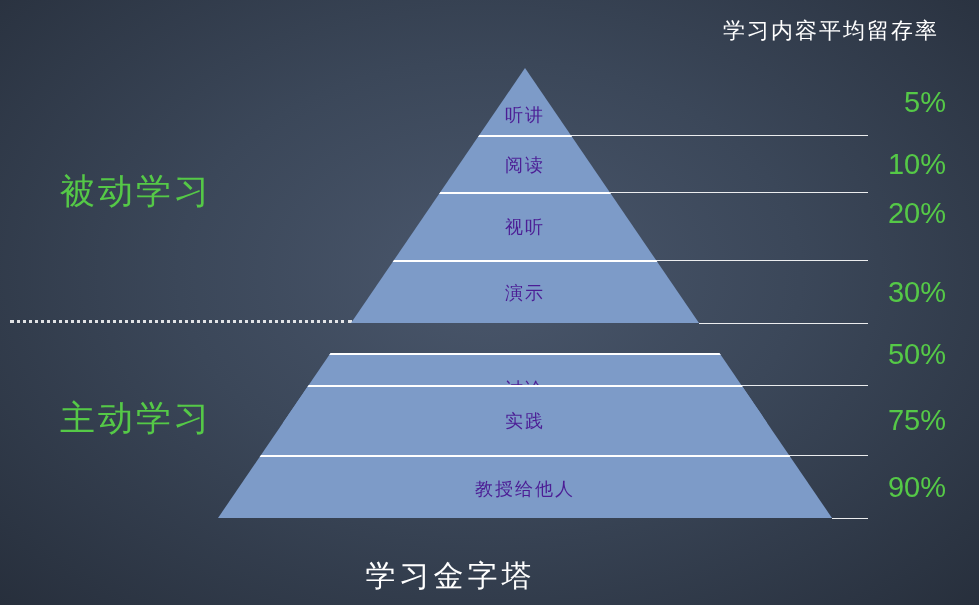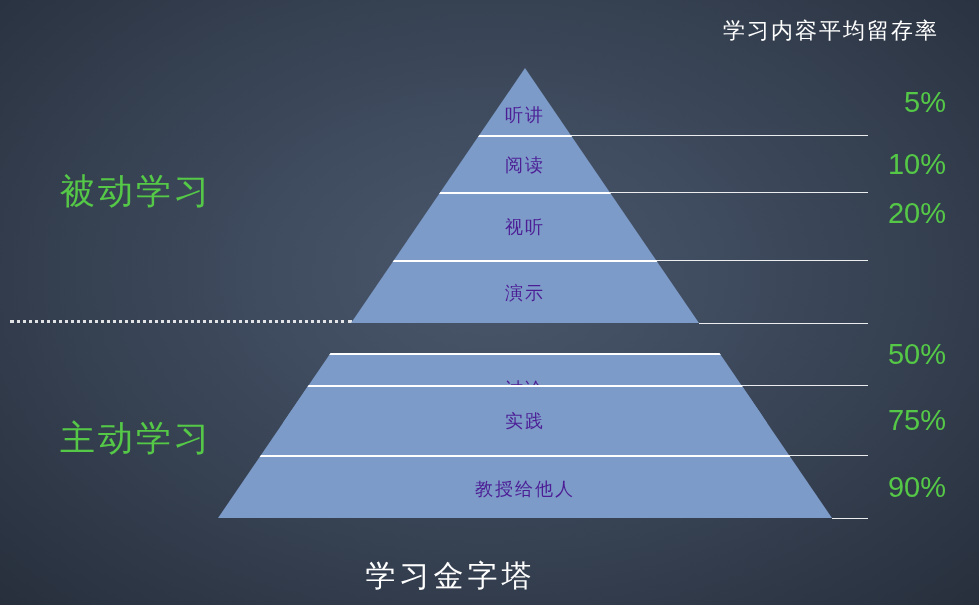--- a/index.html
+++ b/index.html
@@ -52,21 +52,21 @@
 </style>
 </head>
 <body>
 
 <div class="stage">
 
   <div class="header-right">学习内容平均留存率</div>
 
   <div class="group-label passive" style="color: rgb(85, 201, 71);">被动学习</div>
 
-  <div class="group-label active" style="color: rgb(85, 201, 71); margin-top: 20px;">主动学习</div>
+  <div class="group-label active" style="color: rgb(85, 201, 71);">主动学习</div>
 
   <div class="dotted-divider"></div>
 
   <div class="pyramid" id="pyramid">
       <div class="pyramid-level" style="top: 0px; height: 67px; background: rgb(125, 155, 200);">
         <span class="level-label">听讲</span>
       </div>
       <div class="pyramid-level" style="top: 67px; height: 57px; background: rgb(125, 155, 200); border-top: 2px solid rgb(255, 255, 255);">
         <span class="level-label">阅读</span>
       </div>
@@ -93,19 +93,20 @@
 
   <div class="bottom-title">学习金字塔</div>
 
 <div class="guide-line" style="top: 135px; left: 570.709px; width: 297.291px;"></div>
     <div class="retention-value" style="top: 101.5px; color: rgb(85, 201, 71);">5%</div>
     <div class="guide-line" style="top: 192px; left: 609.596px; width: 258.404px;"></div>
     <div class="retention-value" style="top: 163.5px; color: rgb(85, 201, 71); text-align: right;">10%</div>
     <div class="guide-line" style="top: 260px; left: 655.987px; width: 212.013px;"></div>
     <div class="retention-value" style="top: 213px; color: rgb(85, 201, 71);">20%</div>
     <div class="guide-line" style="top: 323px; left: 698.967px; width: 169.033px;"></div>
+    <div class="retention-value" style="top: 291.5px; color: rgb(85, 201, 71);">30%</div>
     <div class="guide-line" style="top: 385px; left: 741.264px; width: 126.736px;"></div>
     <div class="retention-value" style="top: 354px; color: rgb(85, 201, 71);">50%</div>
     <div class="guide-line" style="top: 455px; left: 789.02px; width: 78.98px;"></div>
     <div class="retention-value" style="top: 420px; color: rgb(85, 201, 71);">75%</div>
     <div class="guide-line" style="top: 518px; left: 832px; width: 36px;"></div>
     <div class="retention-value" style="top: 486.5px; color: rgb(85, 201, 71);">90%</div>
   </div>
 
 </body></html>

